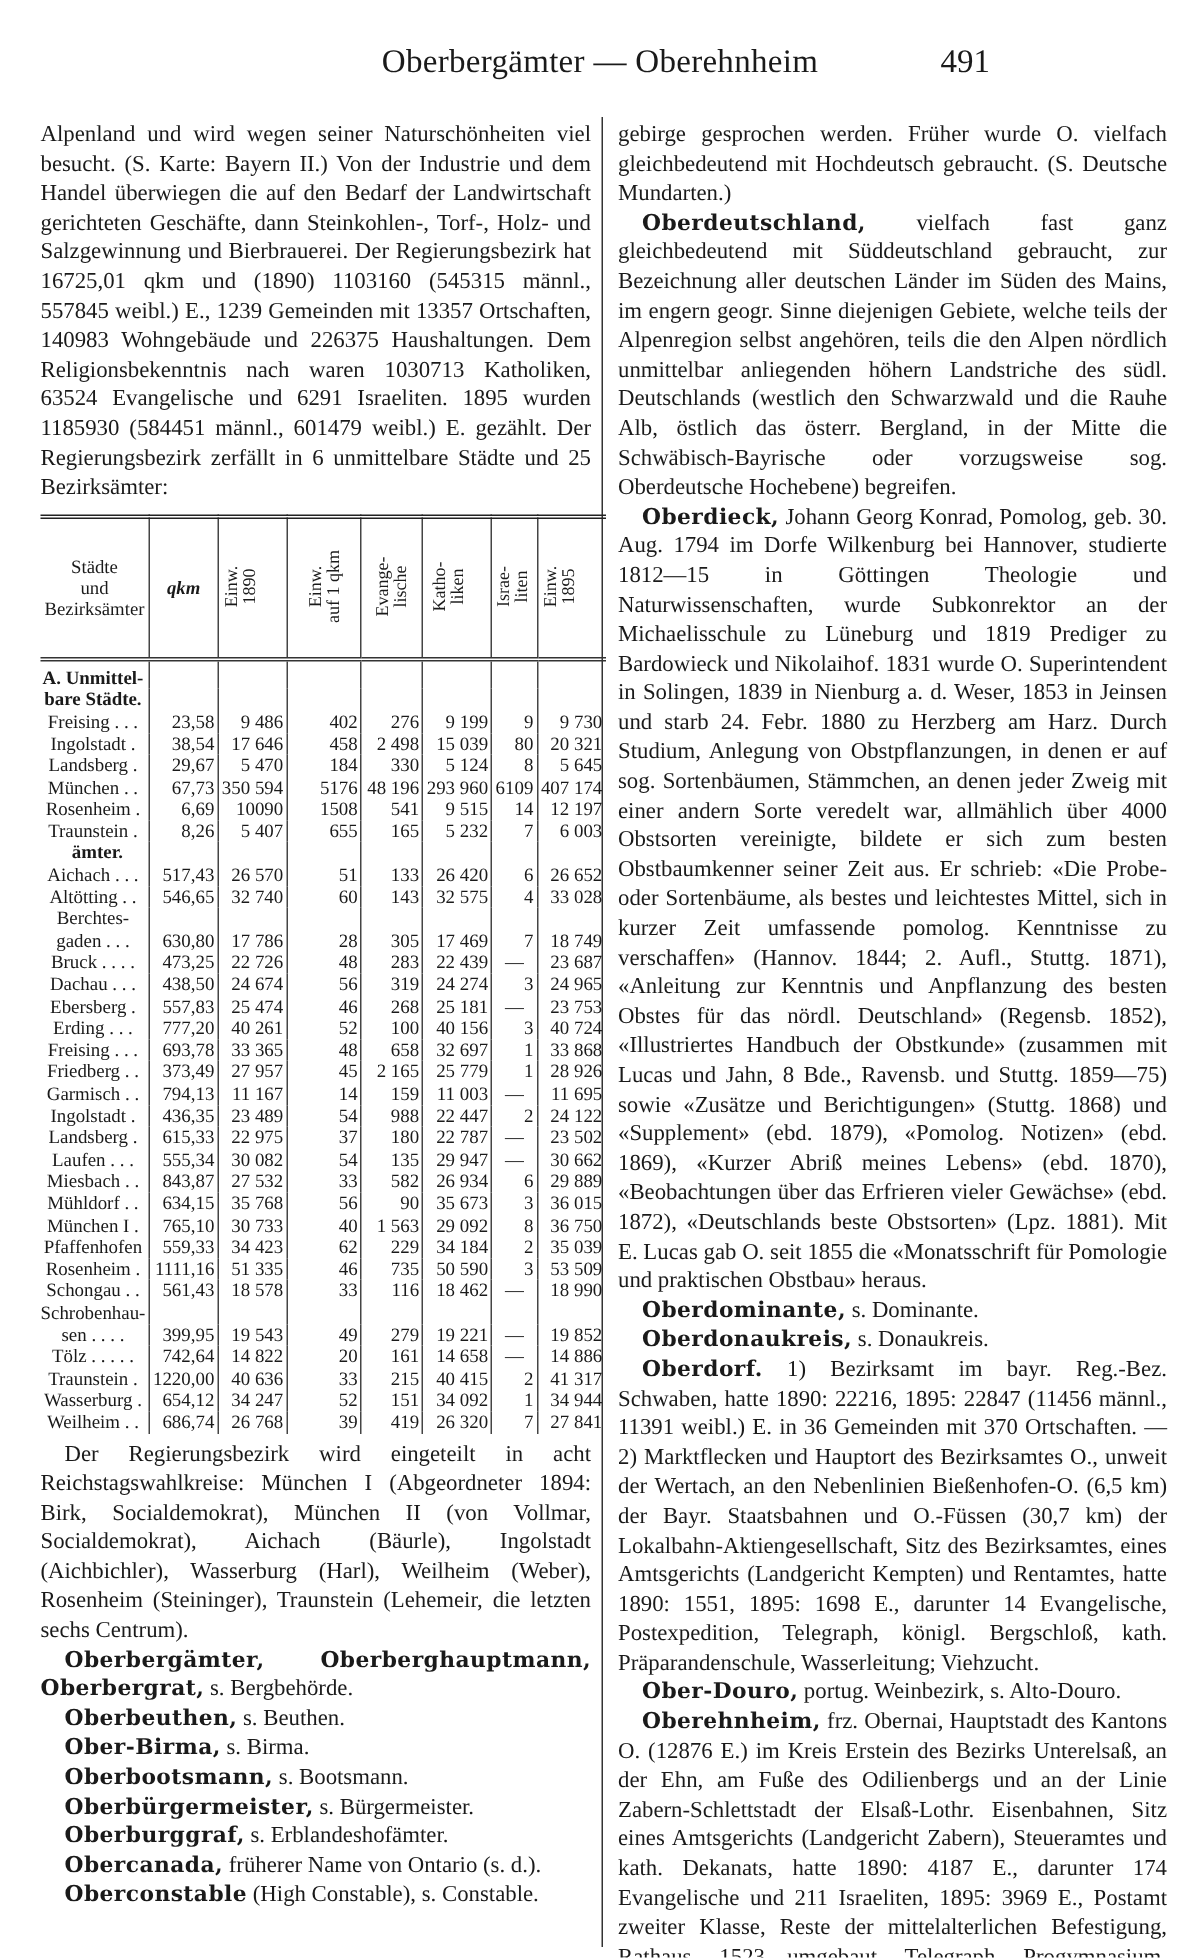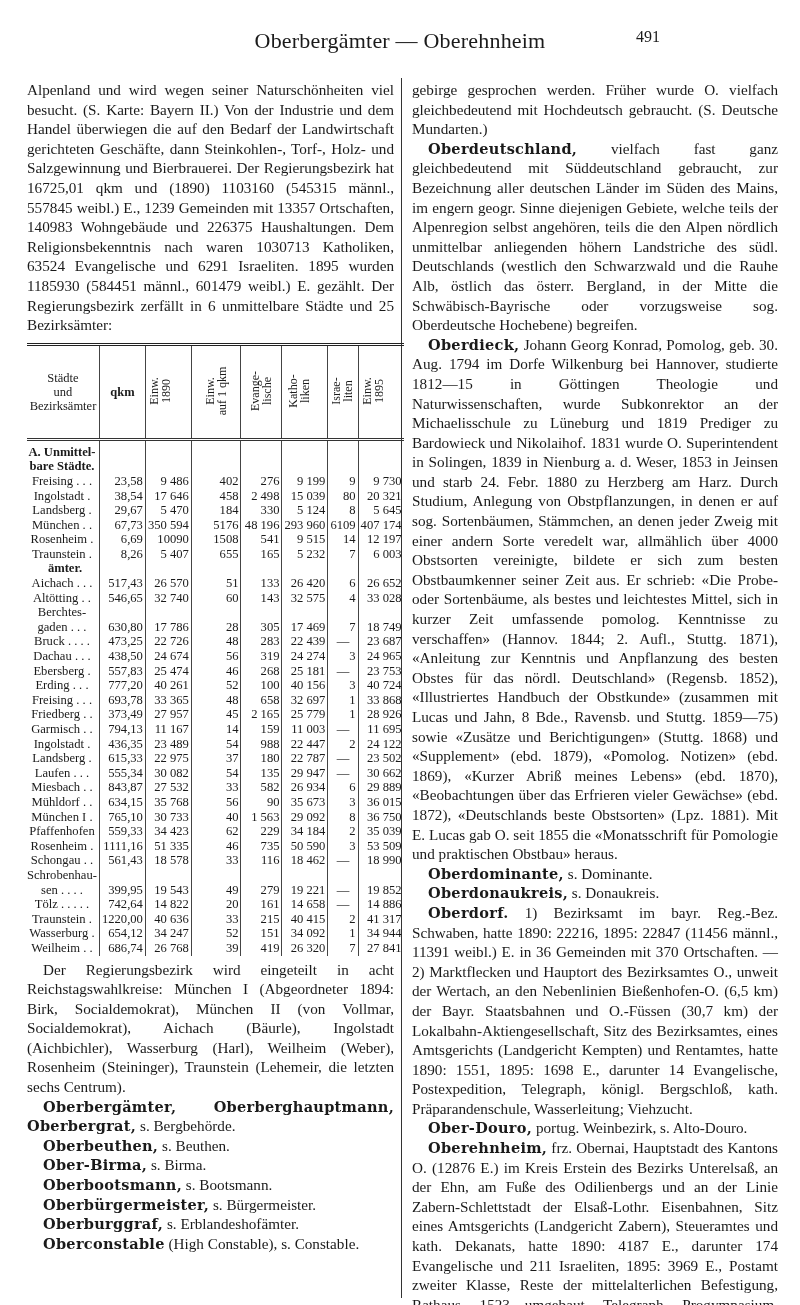--- a/index.html
+++ b/index.html
@@ -9,21 +9,21 @@
   }
   .page-header {
     position: absolute; top: 28px; left: 0; width: 682px; height: 30px;
   }
   .header-title {
     position: absolute; left: 0; width: 800px; text-align: center; top: 0;
     font-family: "Liberation Serif", serif; font-size: 22px; letter-spacing: 0.2px;
   }
   .page-number {
     position: absolute; right: 22px; top: 0;
-    font-family: "Liberation Serif", serif; font-size: 16px; text-align: center;
+    font-family: "Liberation Serif", serif; font-size: 22px; text-align: center;
   }
   .col {
     position: absolute; top: 80px;
     font-family: "Liberation Serif", serif; font-size: 15.2px; line-height: 19.6px;
     text-align: justify;
   }
   .col-left { left: 27px; width: 367px; }
   .col-right { left: 412px; width: 366px; }
   .col-rule {
     position: absolute; left: 401px; top: 78px; width: 1px; height: 1220px; background: #333;
@@ -73,21 +73,21 @@
   <p>Alpenland und wird wegen seiner Naturschönheiten viel besucht. (S. Karte: Bayern II.) Von der Industrie und dem Handel überwiegen die auf den Bedarf der Landwirtschaft gerichteten Geschäfte, dann Steinkohlen-, Torf-, Holz- und Salzgewinnung und Bierbrauerei. Der Regierungsbezirk hat 16725,01 qkm und (1890) 1103160 (545315 männl., 557845 weibl.) E., 1239 Gemeinden mit 13357 Ortschaften, 140983 Wohngebäude und 226375 Haushaltungen. Dem Religionsbekenntnis nach waren 1030713 Katholiken, 63524 Evangelische und 6291 Israeliten. 1895 wurden 1185930 (584451 männl., 601479 weibl.) E. gezählt. Der Regierungsbezirk zerfällt in 6 unmittelbare Städte und 25 Bezirksämter:</p>
 
   <div class="stat-table-wrap">
     <table class="stat">
       <thead>
         <tr id="thead-row">
             <th style="width: 78px;">
               <span class="th-first" style="display: block;">Städte<br>und<br>Bezirksämter</span>
             </th>
             <th style="width: 42px;">
-              <span class="th-first" style="display: block; font-weight: bold;">qkm</span>
+              <span class="th-first" style="display: block; font-weight: bold; font-style: italic;">qkm</span>
             </th>
             <th style="width: 46px;"><span class="rot">Einw.<br>1890</span></th>
             <th style="width: 30px;"><span class="rot">Einw.<br>auf 1 qkm</span></th>
             <th style="width: 43px;"><span class="rot">Evange-<br>lische</span></th>
             <th style="width: 52px;"><span class="rot">Katho-<br>liken</span></th>
             <th style="width: 26px;"><span class="rot">Israe-<br>liten</span></th>
             <th style="width: 50px;"><span class="rot">Einw.<br>1895</span></th>
           </tr>
       </thead>
       <tbody id="tbody">
@@ -447,20 +447,21 @@
 
   <p class="indent">Der Regierungsbezirk wird eingeteilt in acht Reichstagswahlkreise: München I (Abgeordneter 1894: Birk, Socialdemokrat), München II (von Vollmar, Socialdemokrat), Aichach (Bäurle), Ingolstadt (Aichbichler), Wasserburg (Harl), Weilheim (Weber), Rosenheim (Steininger), Traunstein (Lehemeir, die letzten sechs Centrum).</p>
   <div id="left-entries">
       <p class="hang" style="text-align: justify; text-align-last: justify;"><span class="hw">Oberbergämter,</span> <span class="hw">Oberberghauptmann,</span></p>
       <p class=""><span class="hw">Oberbergrat,</span><span> s. Bergbehörde.</span></p>
       <p class="hang"><span class="hw">Oberbeuthen,</span><span> s. Beuthen.</span></p>
       <p class="hang"><span class="hw">Ober-Birma,</span><span> s. Birma.</span></p>
       <p class="hang"><span class="hw">Oberbootsmann,</span><span> s. Bootsmann.</span></p>
       <p class="hang"><span class="hw">Oberbürgermeister,</span><span> s. Bürgermeister.</span></p>
       <p class="hang"><span class="hw">Oberburggraf,</span><span> s. Erblandeshofämter.</span></p>
+      <p class="hang"><span class="hw">Obercanada,</span><span> früherer Name von Ontario (s. d.).</span></p>
       <p class="hang"><span class="hw">Oberconstable</span><span> (High Constable), s. Constable.</span></p>
     </div>
 </div>
 
 <div class="col col-right">
   <p>gebirge gesprochen werden. Früher wurde O. vielfach gleichbedeutend mit Hochdeutsch gebraucht. (S. Deutsche Mundarten.)</p>
   <div id="right-entries">
       <p class="hang"><span class="hw">Oberdeutschland,</span><span> vielfach fast ganz gleichbedeutend mit Süddeutschland gebraucht, zur Bezeichnung aller deutschen Länder im Süden des Mains, im engern geogr. Sinne diejenigen Gebiete, welche teils der Alpenregion selbst angehören, teils die den Alpen nördlich unmittelbar anliegenden höhern Landstriche des südl. Deutschlands (westlich den Schwarzwald und die Rauhe Alb, östlich das österr. Bergland, in der Mitte die Schwäbisch-Bayrische oder vorzugsweise sog. Oberdeutsche Hochebene) begreifen.</span></p>
       <p class="hang"><span class="hw">Oberdieck,</span><span> Johann Georg Konrad, Pomolog, geb. 30. Aug. 1794 im Dorfe Wilkenburg bei Hannover, studierte 1812—15 in Göttingen Theologie und Naturwissenschaften, wurde Subkonrektor an der Michaelisschule zu Lüneburg und 1819 Prediger zu Bardowieck und Nikolaihof. 1831 wurde O. Superintendent in Solingen, 1839 in Nienburg a. d. Weser, 1853 in Jeinsen und starb 24. Febr. 1880 zu Herzberg am Harz. Durch Studium, Anlegung von Obstpflanzungen, in denen er auf sog. Sortenbäumen, Stämmchen, an denen jeder Zweig mit einer andern Sorte veredelt war, allmählich über 4000 Obstsorten vereinigte, bildete er sich zum besten Obstbaumkenner seiner Zeit aus. Er schrieb: «Die Probe- oder Sortenbäume, als bestes und leichtestes Mittel, sich in kurzer Zeit umfassende pomolog. Kenntnisse zu verschaffen» (Hannov. 1844; 2. Aufl., Stuttg. 1871), «Anleitung zur Kenntnis und Anpflanzung des besten Obstes für das nördl. Deutschland» (Regensb. 1852), «Illustriertes Handbuch der Obstkunde» (zusammen mit Lucas und Jahn, 8 Bde., Ravensb. und Stuttg. 1859—75) sowie «Zusätze und Berichtigungen» (Stuttg. 1868) und «Supplement» (ebd. 1879), «Pomolog. Notizen» (ebd. 1869), «Kurzer Abriß meines Lebens» (ebd. 1870), «Beobachtungen über das Erfrieren vieler Gewächse» (ebd. 1872), «Deutschlands beste Obstsorten» (Lpz. 1881). Mit E. Lucas gab O. seit 1855 die «Monatsschrift für Pomologie und praktischen Obstbau» heraus.</span></p>
       <p class="hang"><span class="hw">Oberdominante,</span><span> s. Dominante.</span></p>

